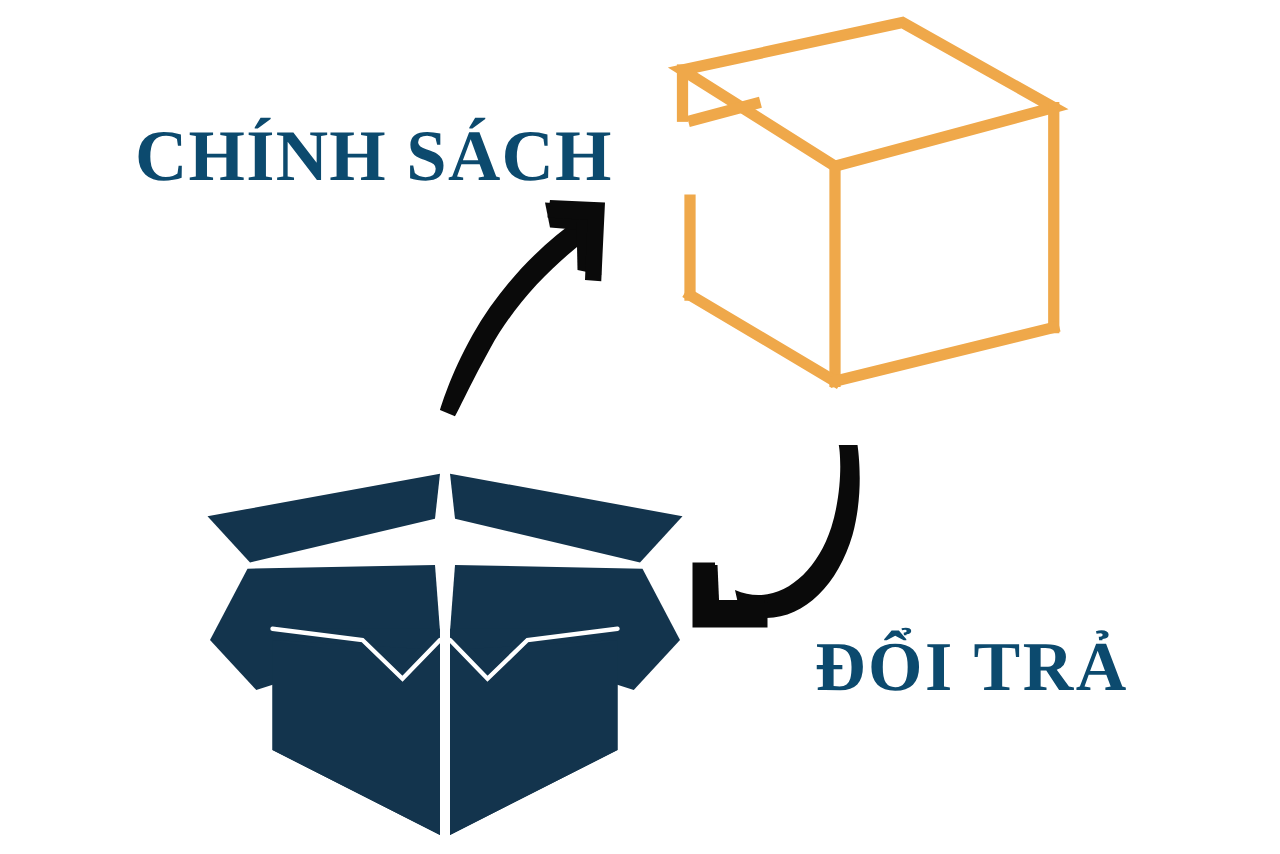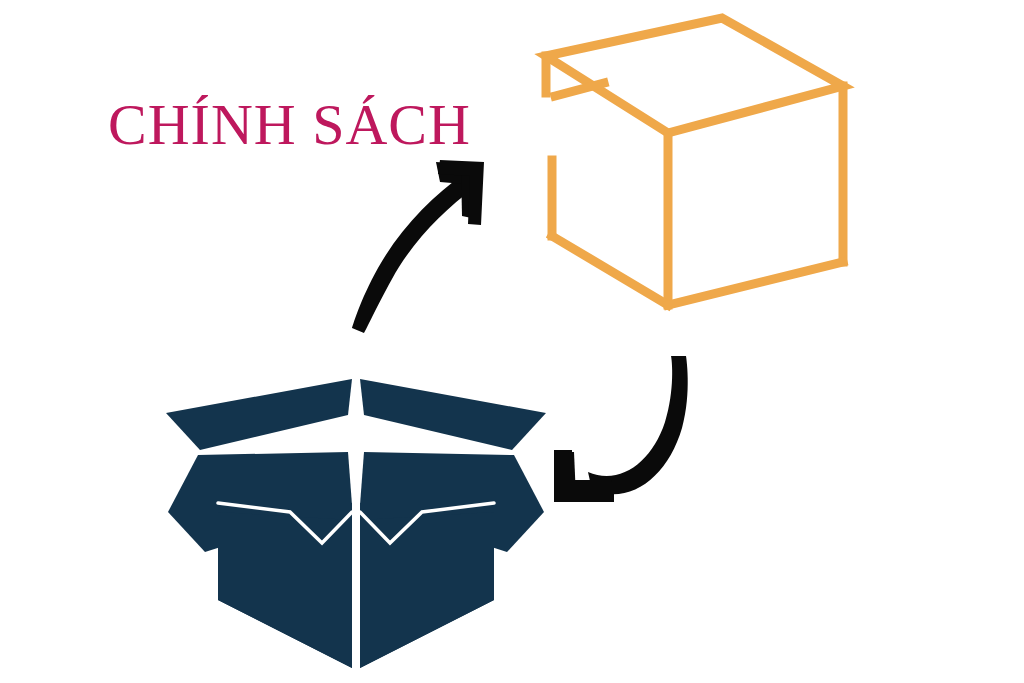--- a/index.html
+++ b/index.html
@@ -21,22 +21,22 @@
   .layer {
     position: absolute;
     left: 0;
     top: 0;
     width: 1024px;
     height: 683px;
   }
   .label {
     position: absolute;
     font-family: "Liberation Serif", "DejaVu Serif", serif;
-    font-weight: normal;
-    color: #be185d;
+    font-weight: bold;
+    color: #0c4a6e;
     white-space: nowrap;
     line-height: 1;
     letter-spacing: 0.5px;
     user-select: none;
   }
   #label-policy {
     left: 108px;
     top: 96px;
     font-size: 58px;
     letter-spacing: 1px;
@@ -132,14 +132,15 @@
                C 675,390 672,360 671,356 Z"></path>
 
       <path d="M 556,452 L 574,452 L 576,498 L 556,498 Z"></path>
       <path d="M 556,480 L 612,480 L 610,500 L 556,500 Z"></path>
       <path d="M 554,450 L 572,450 L 572,482 L 614,482 L 614,502 L 554,502 Z"></path>
     </g>
   </svg>
 
   <div class="label" id="label-policy">CHÍNH SÁCH</div>
 
+  <div class="label" id="label-return">ĐỔI TRẢ</div>
 
 </div>
 
 </body></html>

